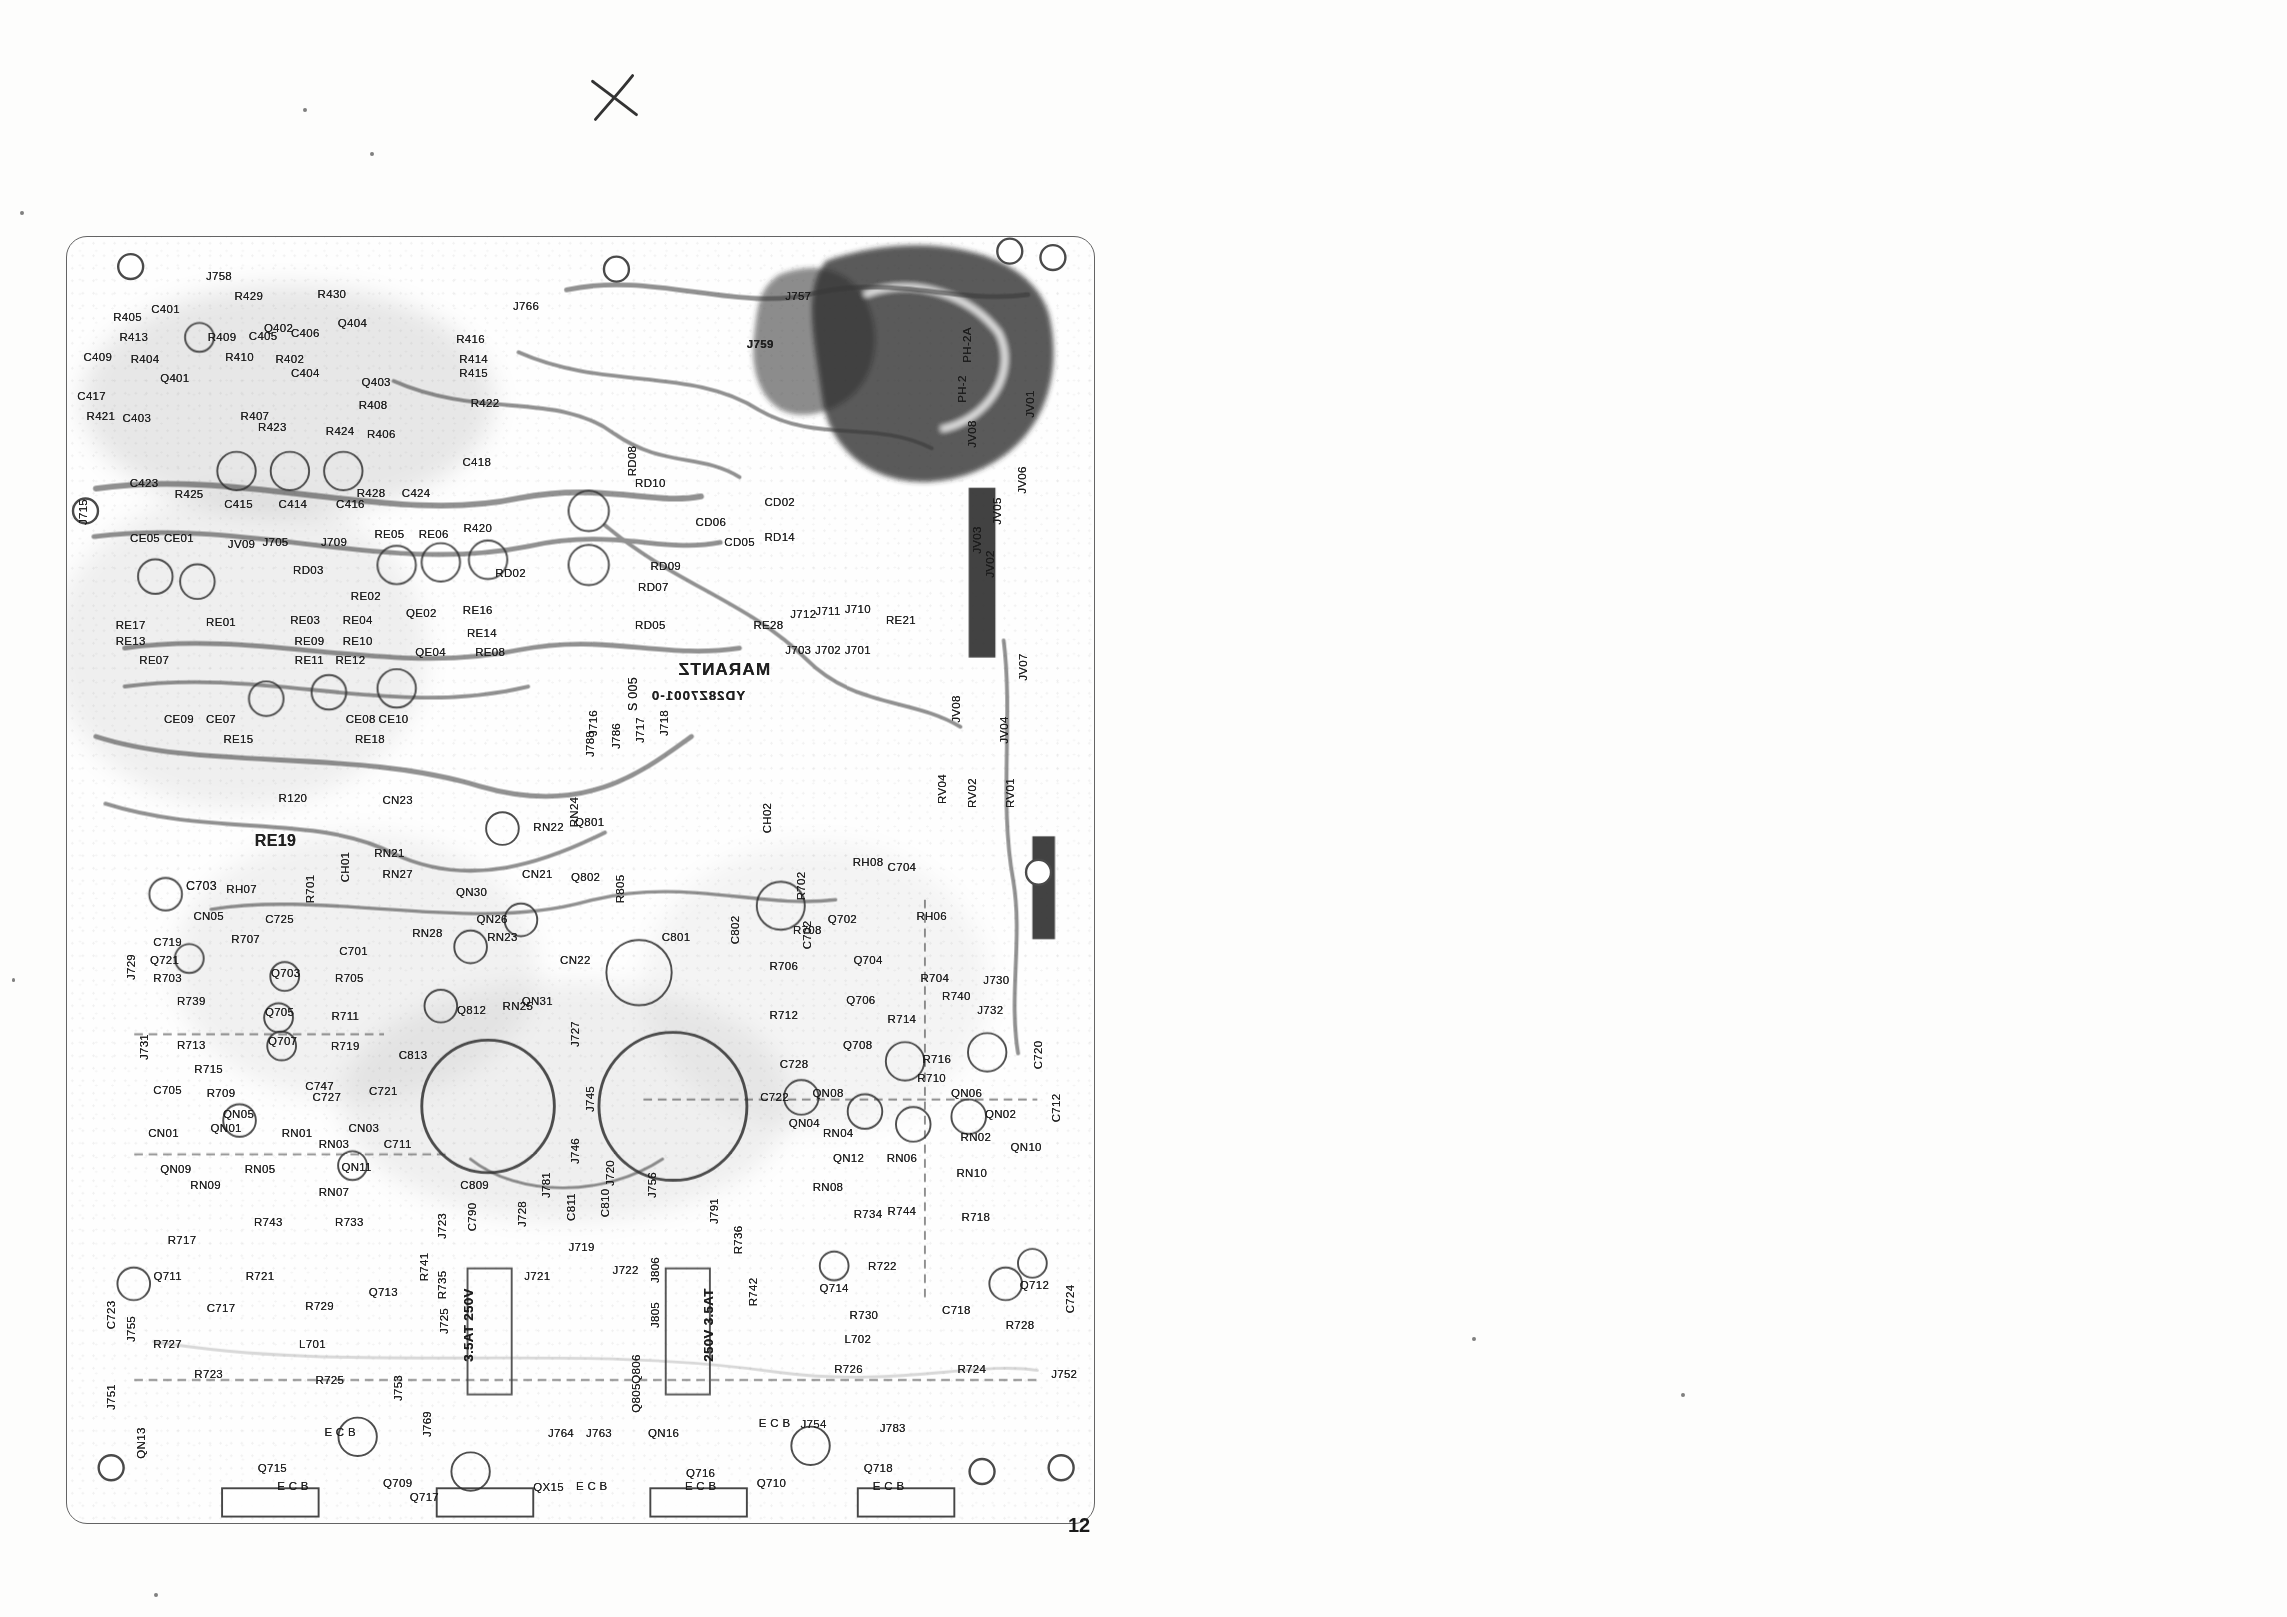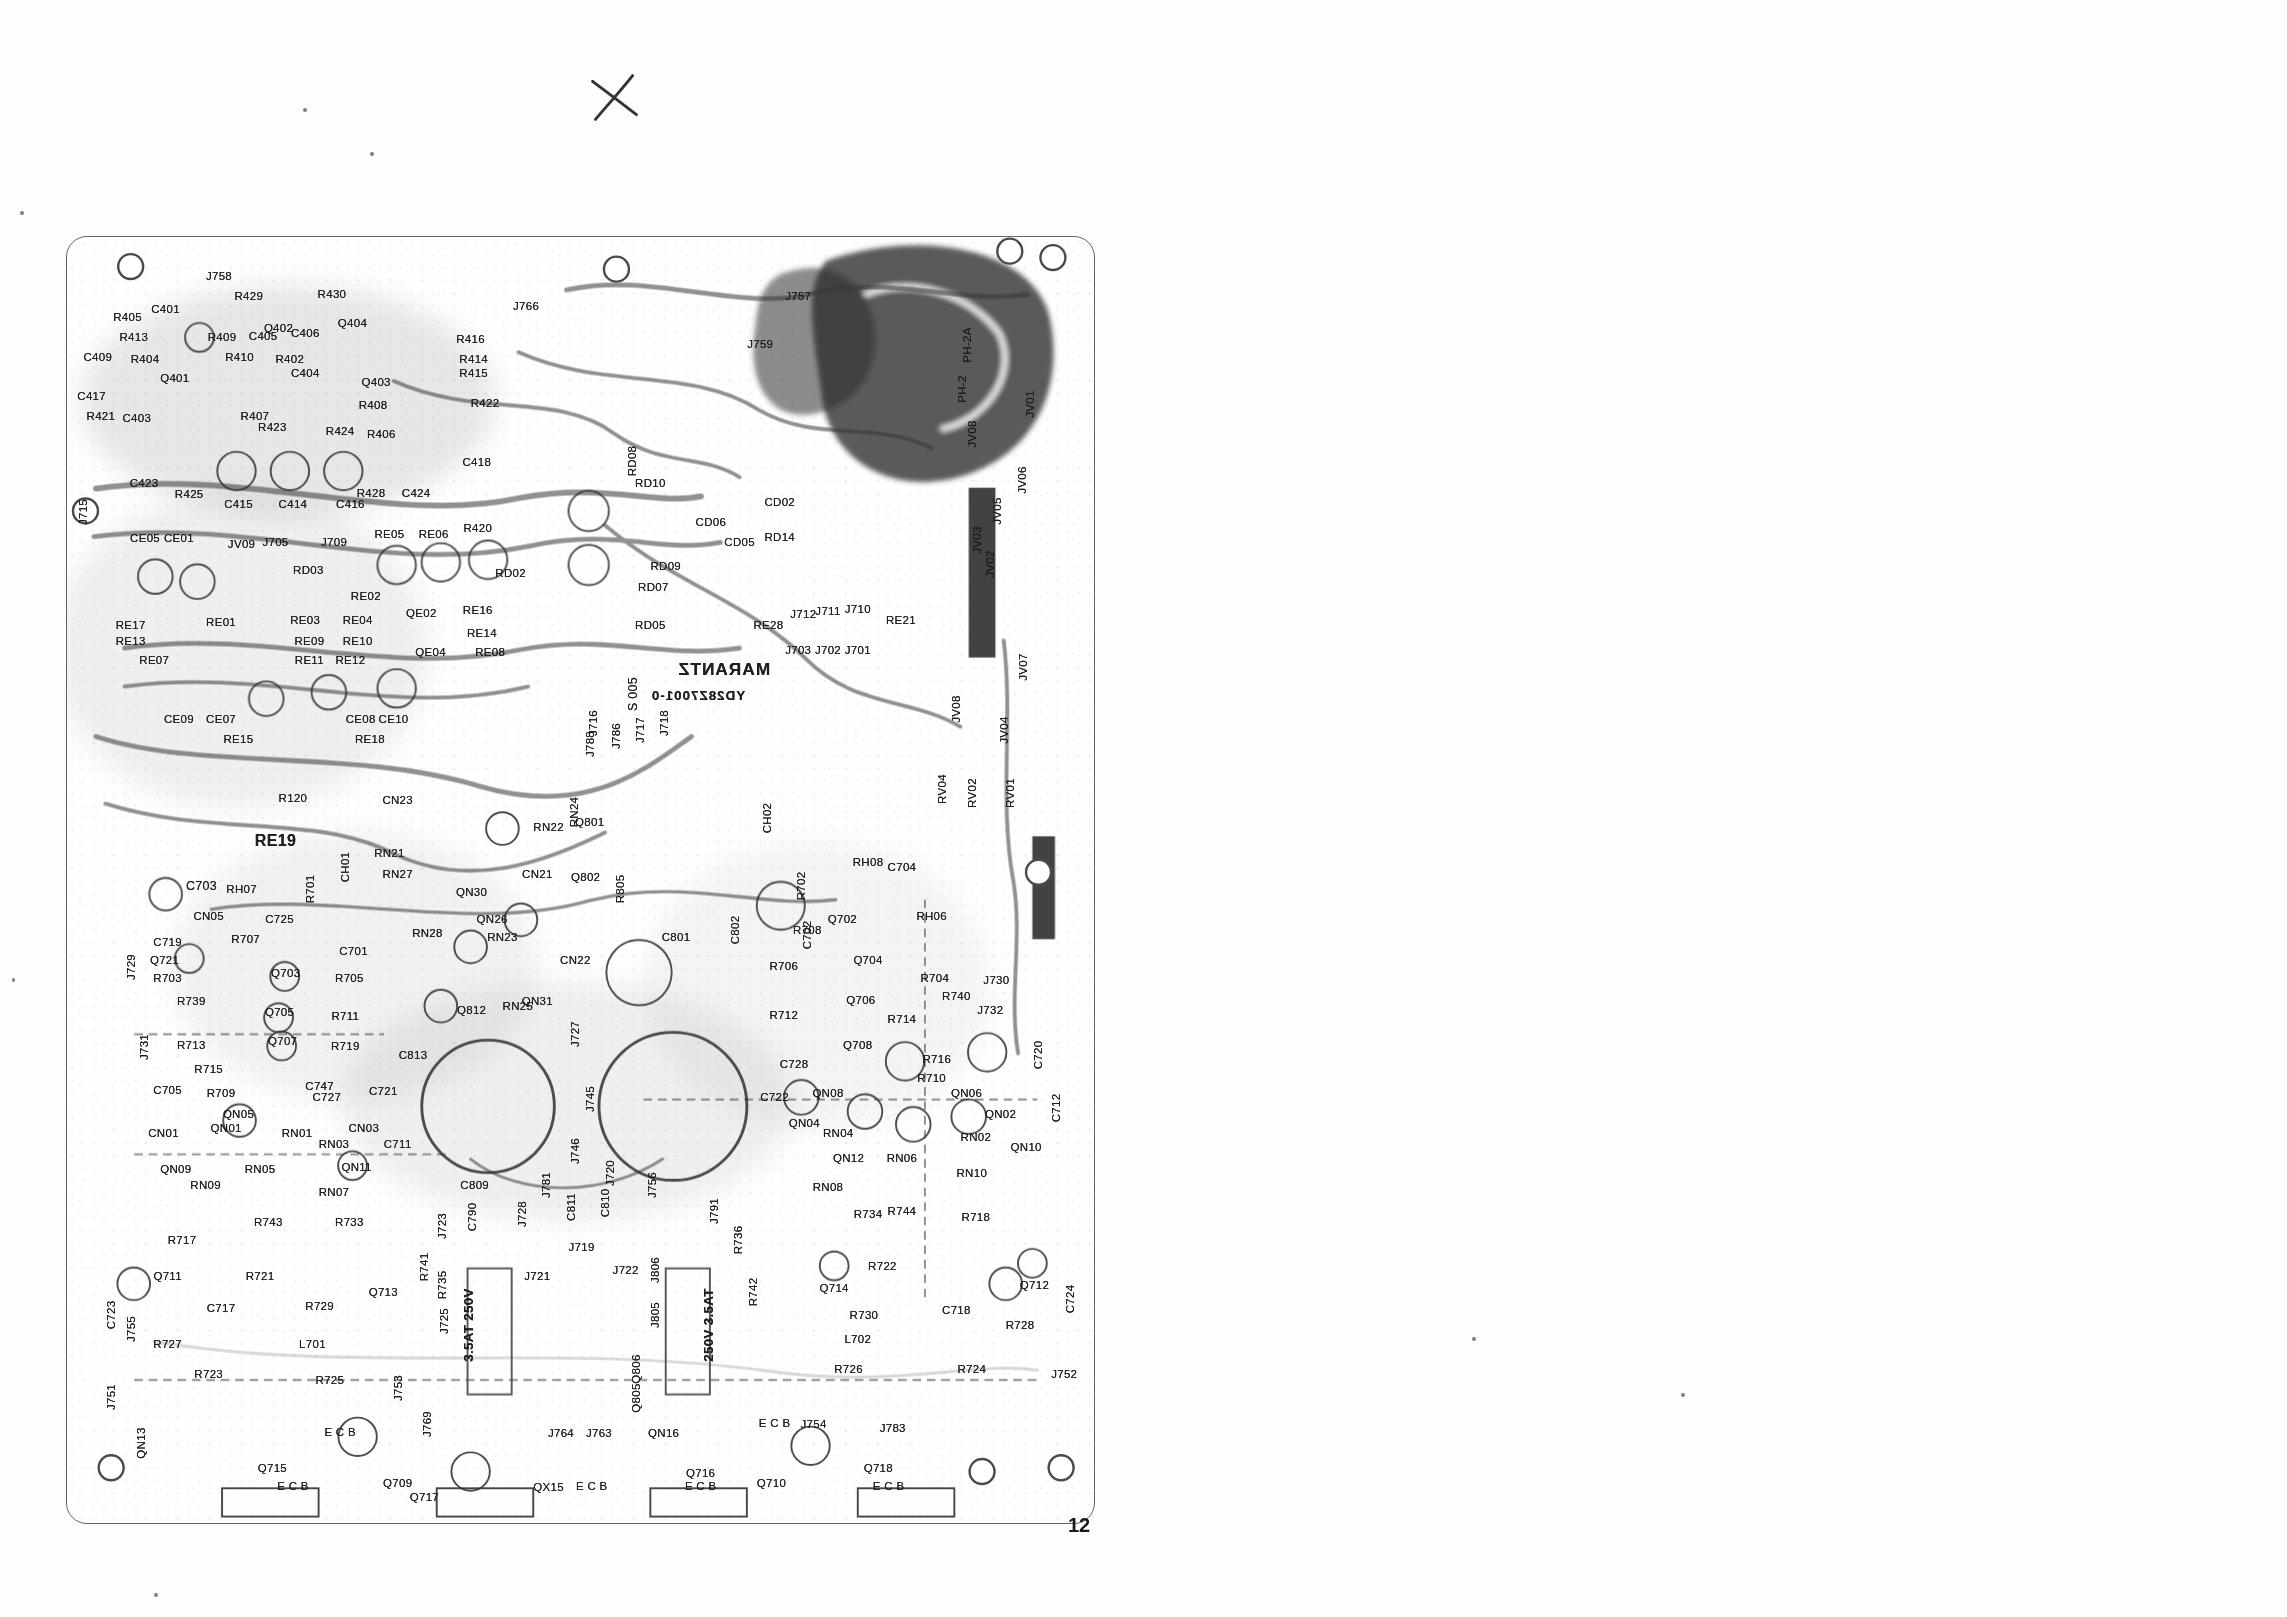--- a/index.html
+++ b/index.html
@@ -160,21 +160,21 @@
           <circle cx="1011.2739999999999" cy="661.4659999999999" r="13" fill="#ffffff" stroke="#4a4a4a" stroke-width="2.5"></circle>
         </g>
     </svg>
 
     <div id="labels" class="labels">
         <span class="lbl" style="left: 14.8%; top: 3%;">J758</span>
         <span class="lbl" style="left: 17.7%; top: 4.6%;">R429</span>
         <span class="lbl" style="left: 25.8%; top: 4.4%;">R430</span>
         <span class="lbl" style="left: 44.7%; top: 5.4%;">J766</span>
         <span class="lbl" style="left: 71.2%; top: 4.6%;">J757</span>
-        <span class="lbl" style="left: 67.5%; top: 8.3%;">J759</span>
+        <span class="lbl" style="left: 67.5%; top: 8.3%; font-weight: bold;">J759</span>
         <span class="lbl" style="left: 5.9%; top: 6.2%;">R405</span>
         <span class="lbl" style="left: 9.6%; top: 5.6%;">C401</span>
         <span class="lbl" style="left: 20.6%; top: 7.1%;">Q402</span>
         <span class="lbl" style="left: 27.8%; top: 6.7%;">Q404</span>
         <span class="lbl" style="left: 6.5%; top: 7.8%;">R413</span>
         <span class="lbl" style="left: 15.1%; top: 7.8%;">R409</span>
         <span class="lbl" style="left: 19.1%; top: 7.7%;">C405</span>
         <span class="lbl" style="left: 23.2%; top: 7.5%;">C406</span>
         <span class="lbl" style="left: 3%; top: 9.3%;">C409</span>
         <span class="lbl" style="left: 7.6%; top: 9.5%;">R404</span>

